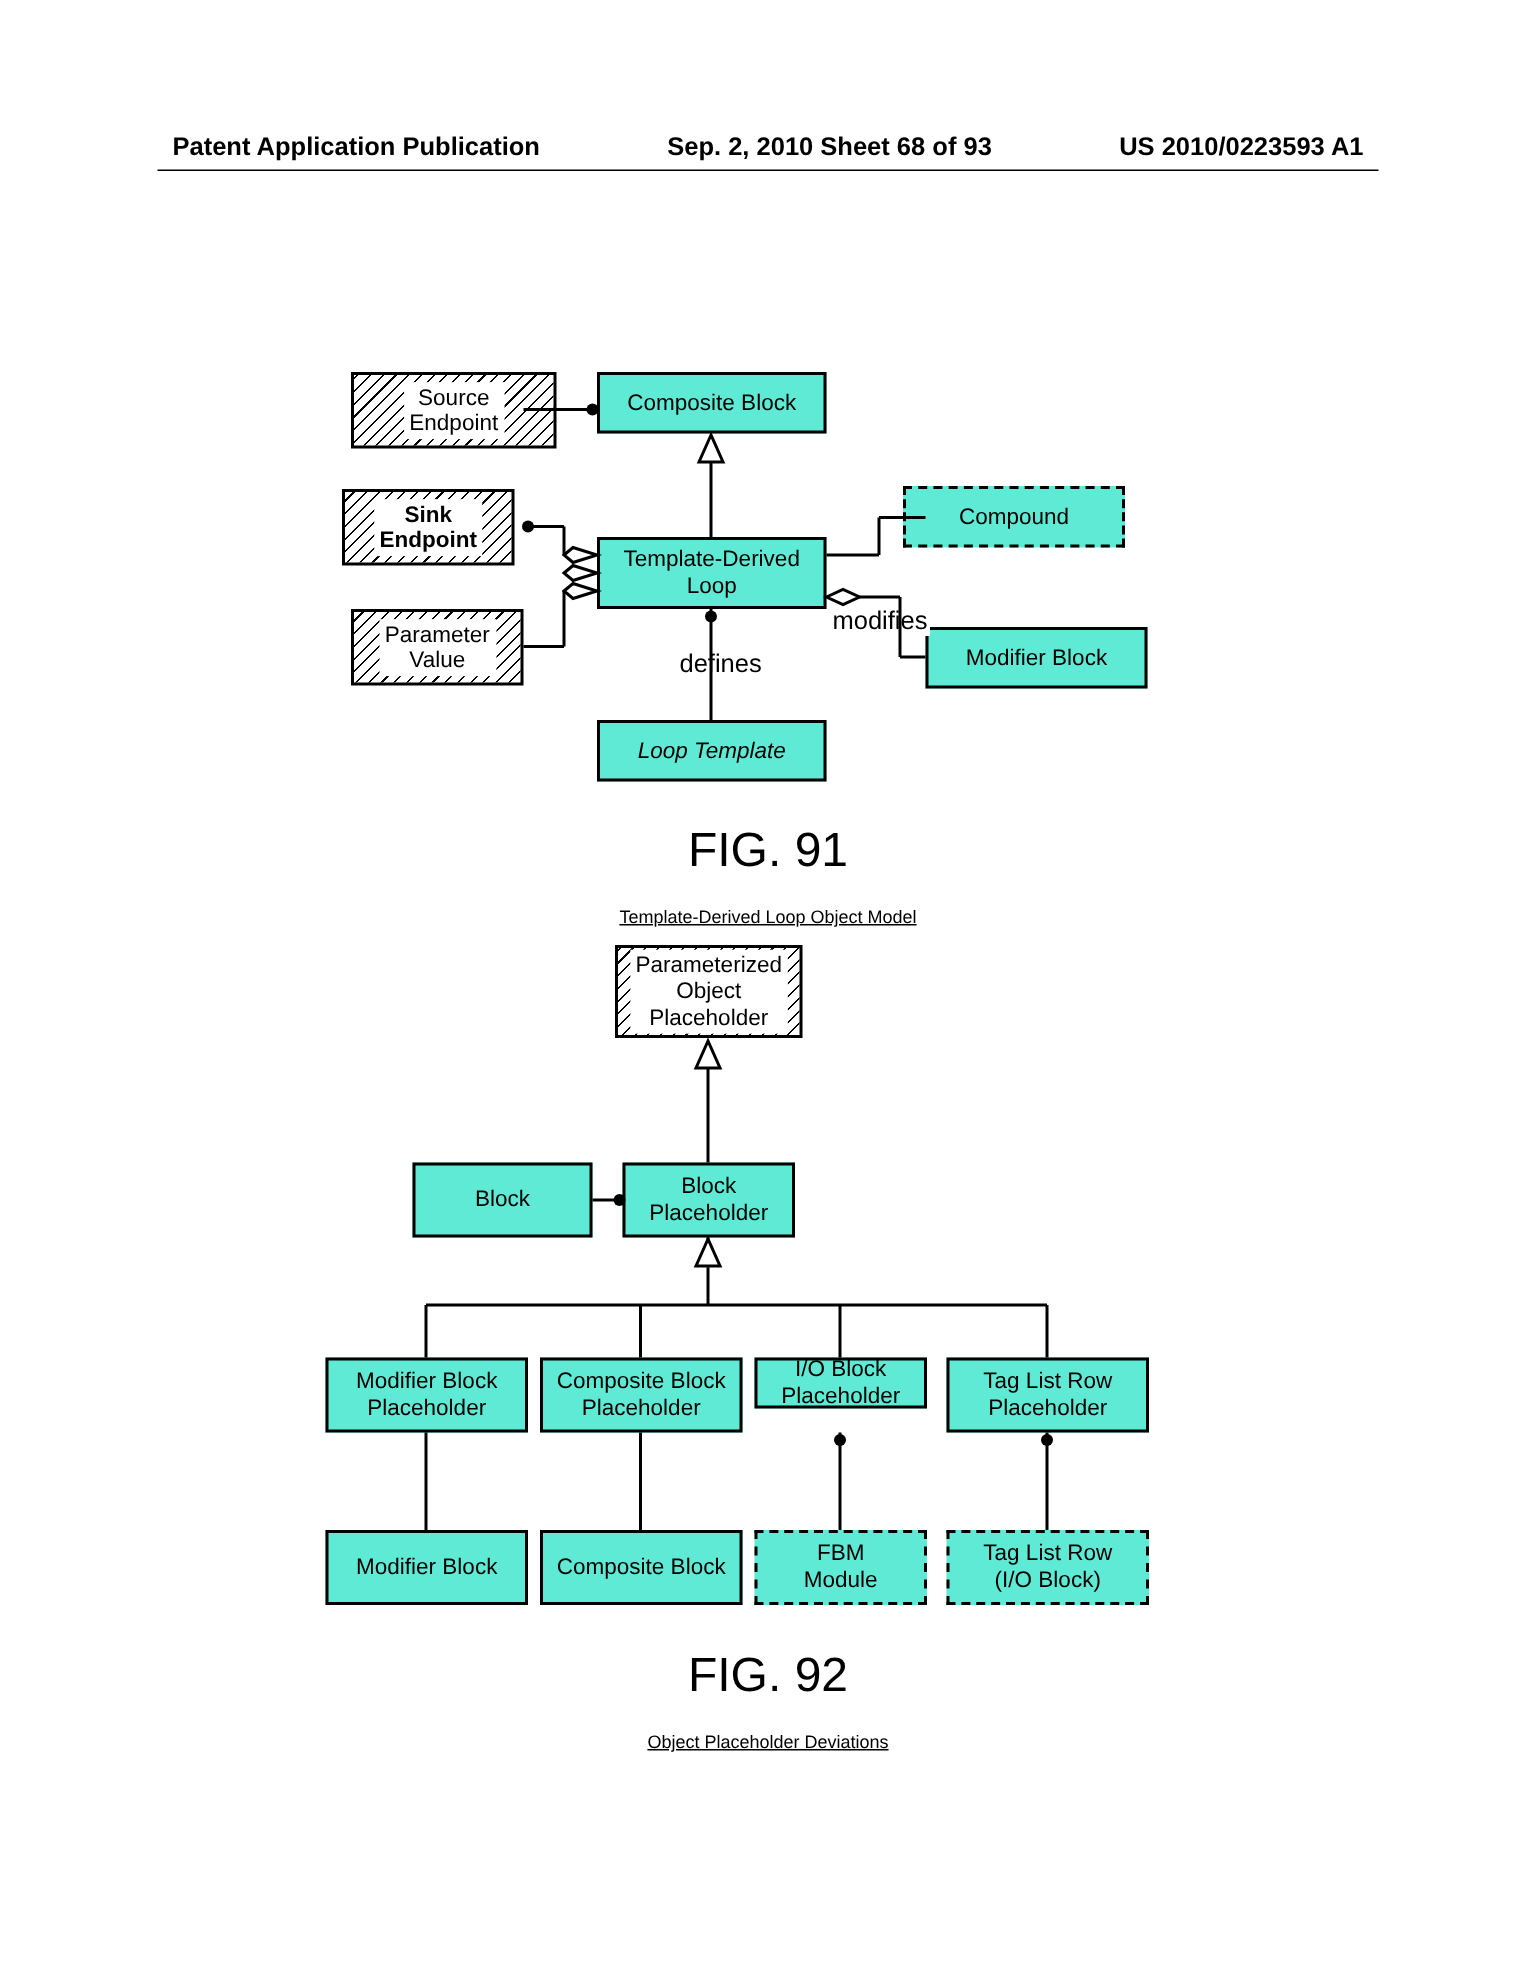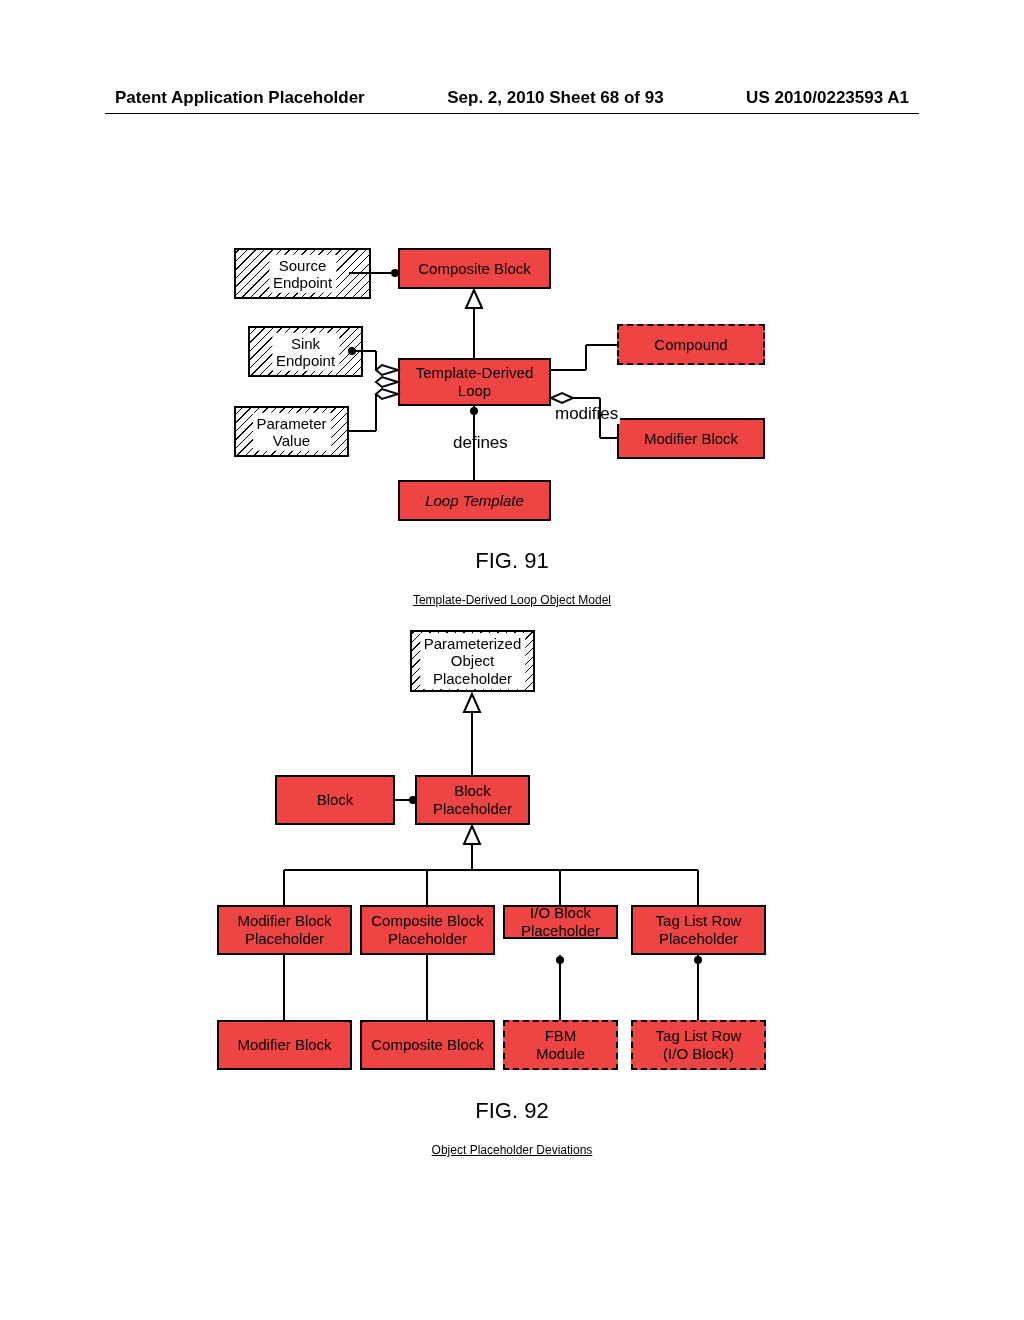--- a/index.html
+++ b/index.html
@@ -31,21 +31,21 @@
       height: 1px;
       background: #000;
     }
     .diagram-container {
       position: absolute;
       width: 1024px;
     }
     .box {
       position: absolute;
       border: 2px solid #000;
-      background: #ef4444;
+      background: #5eead4;
       display: flex;
       align-items: center;
       justify-content: center;
       text-align: center;
       font-size: 15px;
       line-height: 1.2;
       padding: 5px;
       box-sizing: border-box;
     }
     .dashed-box {
@@ -77,21 +77,21 @@
       white-space: nowrap;
     }
     .fig-label {
       position: absolute;
       text-align: center;
       width: 400px;
       left: 50%;
       transform: translateX(-50%);
     }
     .fig-title {
-      font-size: 22px;
+      font-size: 32px;
     }
     .fig-caption {
       font-size: 12px;
       margin-top: 19px;
       text-decoration: underline;
     }
     svg {
       position: absolute;
       overflow: visible;
     }
@@ -99,47 +99,47 @@
       position: absolute;
       font-size: 17px;
       background: white;
       padding: 0 2px;
     }
   </style>
 </head>
 <body>
 
 <div class="page-header">
-  <span>Patent Application Placeholder</span>
+  <span>Patent Application Publication</span>
   <span>Sep. 2, 2010  Sheet 68 of 93</span>
   <span>US 2010/0223593 A1</span>
 </div>
 <div class="divider-line"></div>
 
 <div class="diagram-container" style="top: 248px; height: 380px;">
 
   <div class="hatched-box" style="left: 234px; top: 0px; width: 137px; height: 51px;">
     <div class="inner-label">Source<br>Endpoint</div>
   </div>
-  <div class="hatched-box" style="left: 248px; top: 78px; width: 115px; height: 51px;">
+  <div class="hatched-box" style="left: 228px; top: 78px; width: 115px; height: 51px; font-weight: bold;">
     <div class="inner-label">Sink<br>Endpoint</div>
   </div>
   <div class="hatched-box" style="left: 234px; top: 158px; width: 115px; height: 51px;">
     <div class="inner-label">Parameter<br>Value</div>
   </div>
 
   <div class="box" style="left: 398px; top: 0px; width: 153px; height: 41px;">
     <span>Composite Block</span>
   </div>
 
   <div class="box" style="left: 398px; top: 110px; width: 153px; height: 48px;">
     <span>Template-Derived<br>Loop</span>
   </div>
 
-  <div class="box dashed-box" style="left: 617px; top: 76px; width: 148px; height: 41px;">
+  <div class="box dashed-box" style="left: 602px; top: 76px; width: 148px; height: 41px;">
     <span>Compound</span>
   </div>
 
   <div class="box" style="left: 617px; top: 170px; width: 148px; height: 41px;">
     <span>Modifier Block</span>
   </div>
 
   <div class="box" style="left: 398px; top: 232px; width: 153px; height: 41px; font-style: italic;">
     <span>Loop Template</span>
   </div>

